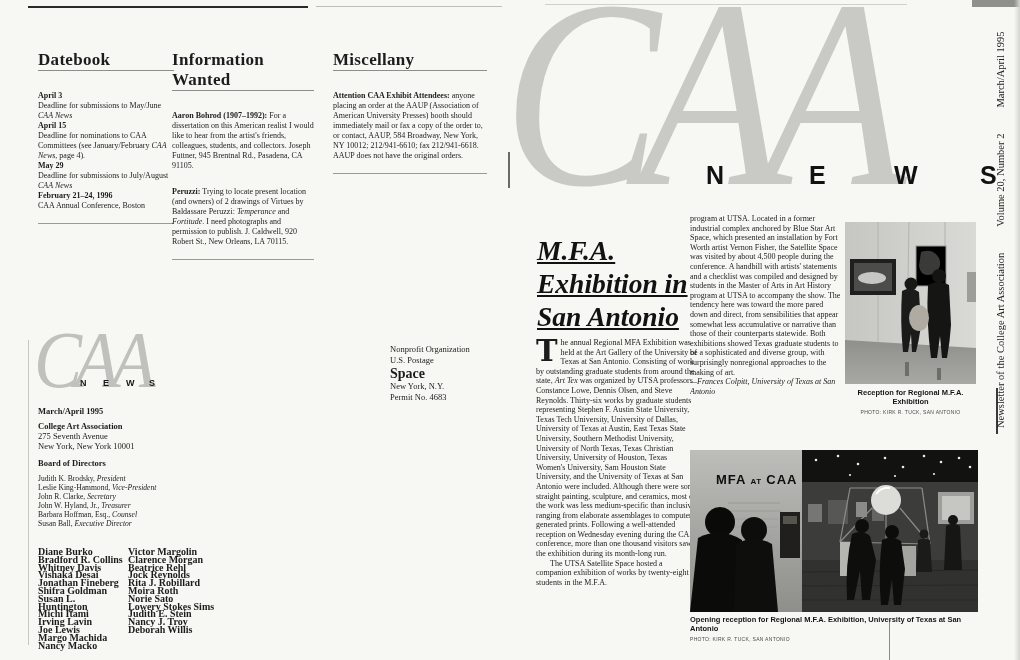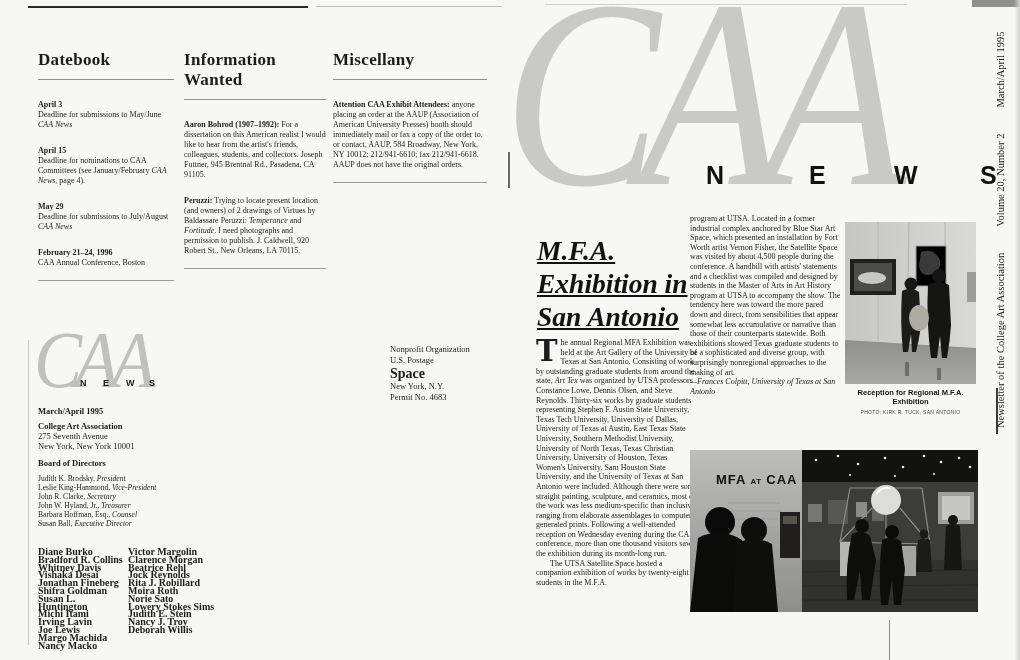--- a/index.html
+++ b/index.html
@@ -14,25 +14,25 @@
   .fold-mark{position:absolute;left:508px;top:152px;width:2px;height:36px;background:#6a6a68;}
   .right-mark{position:absolute;left:996px;top:388px;width:2px;height:46px;background:#3a3a38;}
   .br-mark{position:absolute;left:889px;top:620px;width:1px;height:40px;background:#8a8a88;}
   .left-vrule{position:absolute;left:28px;top:340px;width:1px;height:305px;background:#c6c6c3;}
   .edge-shade{position:absolute;right:0;top:0;width:6px;height:660px;
               background:linear-gradient(to right,rgba(0,0,0,0),#d3d3d0);}
 
   
   .news-col{position:absolute;top:36px;}
   .col-datebook{left:38px;width:136px;}
-  .col-info{left:184px;width:142px;}
+  .col-info{left:172px;width:142px;}
   .col-misc{left:333px;width:154px;}
-  .col-title{font-size:17px;letter-spacing:.3px;padding-bottom:9px;border-bottom:1px solid #8d8d8a;margin-bottom:20px;}
+  .col-title{font-size:17px;letter-spacing:.3px;padding-bottom:0;border-bottom:1px solid #8d8d8a;margin-bottom:20px;}
   .col-body{font-size:8px;line-height:10px;border-bottom:1px solid #9a9a97;padding-bottom:12px;}
-  .entry + .entry{margin-top:16px;}
+  .entry + .entry{margin-top:0;}
   .entry-date{font-weight:bold;}
   .col-body p{margin:16px 0 10px;font-family:Liberation Serif, serif;}
   .col-body p:last-child{margin-bottom:0;}
 
   
   .logo-small{position:absolute;left:34px;top:326px;width:160px;height:80px;}
   .caa-gray-sm{position:absolute;left:0;top:-6px;font-size:80px;line-height:80px;font-style:italic;
                color:#c0c0bd;letter-spacing:-8px;transform:scaleX(.9);transform-origin:left top;}
   .news-sm{position:absolute;top:52px;font-family:"Liberation Sans",sans-serif;font-weight:bold;
            font-size:9px;color:#161616;}
@@ -331,14 +331,18 @@
       <circle cx="202" cy="82" r="7" fill="#0c0c0a"></circle>
       <path d="M192,90 q10,-5 19,1 l4,28 l-4,36 l-7,0 l-2,-26 l-4,26 l-7,0 q-3,-34 1,-65 Z" fill="#0d0d0b"></path>
       <circle cx="234" cy="84" r="4.5" fill="#1a1a18"></circle>
       <path d="M228,90 q6,-3 12,0 l2,32 l-16,0 Z" fill="#1b1b19"></path>
       <circle cx="263" cy="70" r="5" fill="#141412"></circle>
       <path d="M256,76 q7,-4 14,0 l2,44 l-18,0 Z" fill="#161614"></path>
     </svg>
   </div>
   <div class="mfa-sign"><span>MFA</span> <span class="sign-at">AT</span> <span>CAA</span></div>
 
+  <div class="caption-block cap-2">
+    <span>Opening reception for Regional M.F.A. Exhibition, University of Texas at San Antonio</span>
+    <div class="credit-line">PHOTO: KIRK R. TUCK, SAN ANTONIO</div>
+  </div>
 
 </div>
 
 </body></html>

